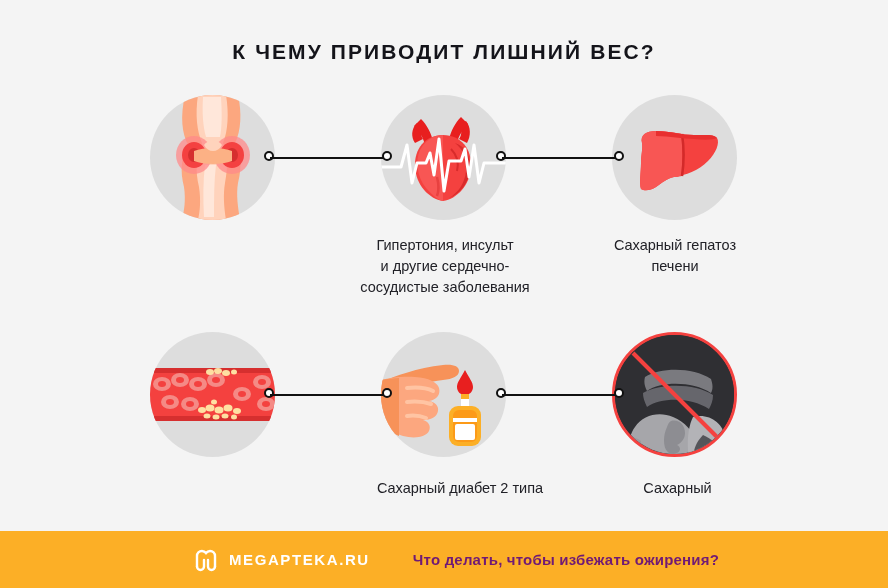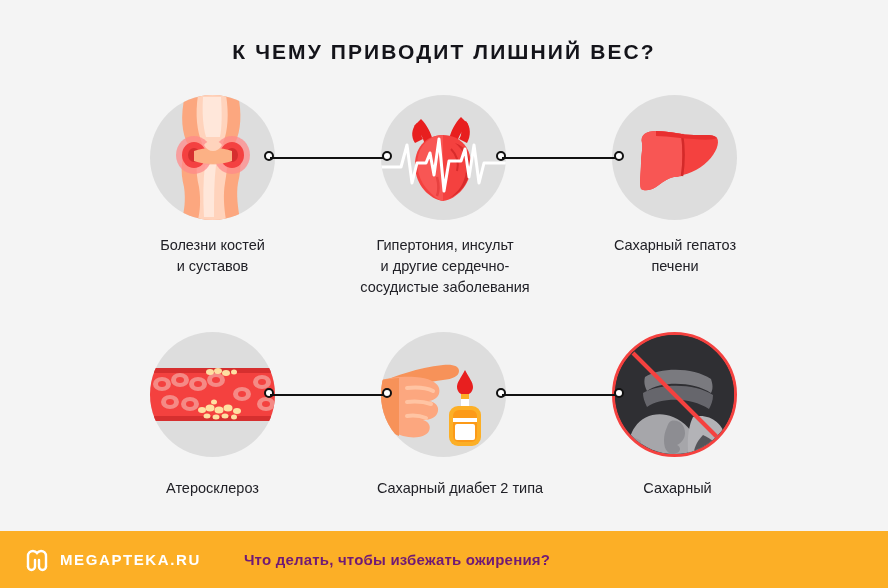--- a/index.html
+++ b/index.html
@@ -94,20 +94,21 @@
   
   .footer {
     position: absolute;
     left: 0;
     bottom: 0;
     width: 888px;
     height: 57px;
     background: #fcaf26;
     display: flex;
     align-items: center;
+    justify-content: center;
   }
   .footer-logo-mark {
     margin-left: 25px;
     width: 24px;
     height: 24px;
     display: block;
   }
   .footer-brand {
     margin-left: 11px;
     color: #ffffff;
@@ -146,22 +147,20 @@
       <ellipse cx="44" cy="60" rx="12" ry="13" fill="#f44141"></ellipse>
       <ellipse cx="82" cy="60" rx="12" ry="13" fill="#f44141"></ellipse>
       <ellipse cx="44" cy="60" rx="6" ry="7" fill="#d62f2f"></ellipse>
       <ellipse cx="82" cy="60" rx="6" ry="7" fill="#d62f2f"></ellipse>
 
       <path d="M44 56 C54 52 72 52 82 56 L82 66 C72 70 54 70 44 66 Z" fill="#fcb185"></path>
 
       <path d="M54 50 C58 58 68 58 72 50 C68 44 58 44 54 50 Z" fill="#ffd3bc"></path>
     </svg>
   </div>
-  <div class="caption" style="left:125px; top:235px; width:175px;">Болезни костей
-и суставов</div>
 
   <div class="node" style="left:381px; top:95px;">
     <svg class="node-inner" viewBox="0 0 125 125">
 
       <path d="M36 28 C30 34 30 42 34 48 L42 44 C39 40 40 35 44 32 Z" fill="#e81f1f"></path>
       <path d="M40 24 C46 30 50 38 52 46 L44 50 C42 42 38 36 33 31 Z" fill="#e81f1f"></path>
       <path d="M85 26 C90 32 90 41 86 48 L78 44 C81 40 81 34 78 30 Z" fill="#e81f1f"></path>
       <path d="M80 22 C74 28 70 36 68 44 L76 48 C78 40 82 34 87 29 Z" fill="#e81f1f"></path>
 
       <path d="M62 40 C44 40 33 54 34 72 C35 90 48 104 62 106 C76 104 89 90 90 72 C91 54 80 40 62 40 Z" fill="#f4413f"></path>
@@ -224,21 +223,20 @@
           <ellipse cx="78" cy="76" rx="4.5" ry="3.5"></ellipse>
         <ellipse cx="87" cy="79" rx="4" ry="3"></ellipse>
           <ellipse cx="57" cy="84" rx="3.5" ry="2.5"></ellipse>
         <ellipse cx="66" cy="85" rx="3.5" ry="2.5"></ellipse>
           <ellipse cx="75" cy="84" rx="3.5" ry="2.5"></ellipse>
         <ellipse cx="84" cy="85" rx="3" ry="2.5"></ellipse>
           <ellipse cx="64" cy="70" rx="3" ry="2.5"></ellipse>
       </g>
     </svg>
   </div>
-  <div class="caption" style="left:135px; top:478px; width:155px;">Атеросклероз</div>
 
   <div class="node" style="left:381px; top:332px;">
     <svg class="node-inner" viewBox="0 0 125 125">
 
       <path d="M0 50 C14 44 36 36 62 33 C72 32 78 34 78 39 C78 44 72 47 62 48 C48 50 30 54 18 58 Z" fill="#f79259"></path>
 
       <path d="M0 48 C8 46 22 44 34 45 C48 46 56 50 58 56 C60 63 55 68 48 69 C54 70 58 74 57 79 C56 85 50 88 42 88 C48 90 50 94 48 99 C45 105 34 107 22 104 C12 101 4 96 0 92 Z" fill="#fca77f"></path>
       <path d="M0 48 C6 47 12 46 18 46 L18 104 C10 101 4 96 0 92 Z" fill="#f79259"></path>
 
       <path d="M26 56 C36 55 46 56 52 59" stroke="#ffc4a3" stroke-width="4" fill="none" stroke-linecap="round"></path>

